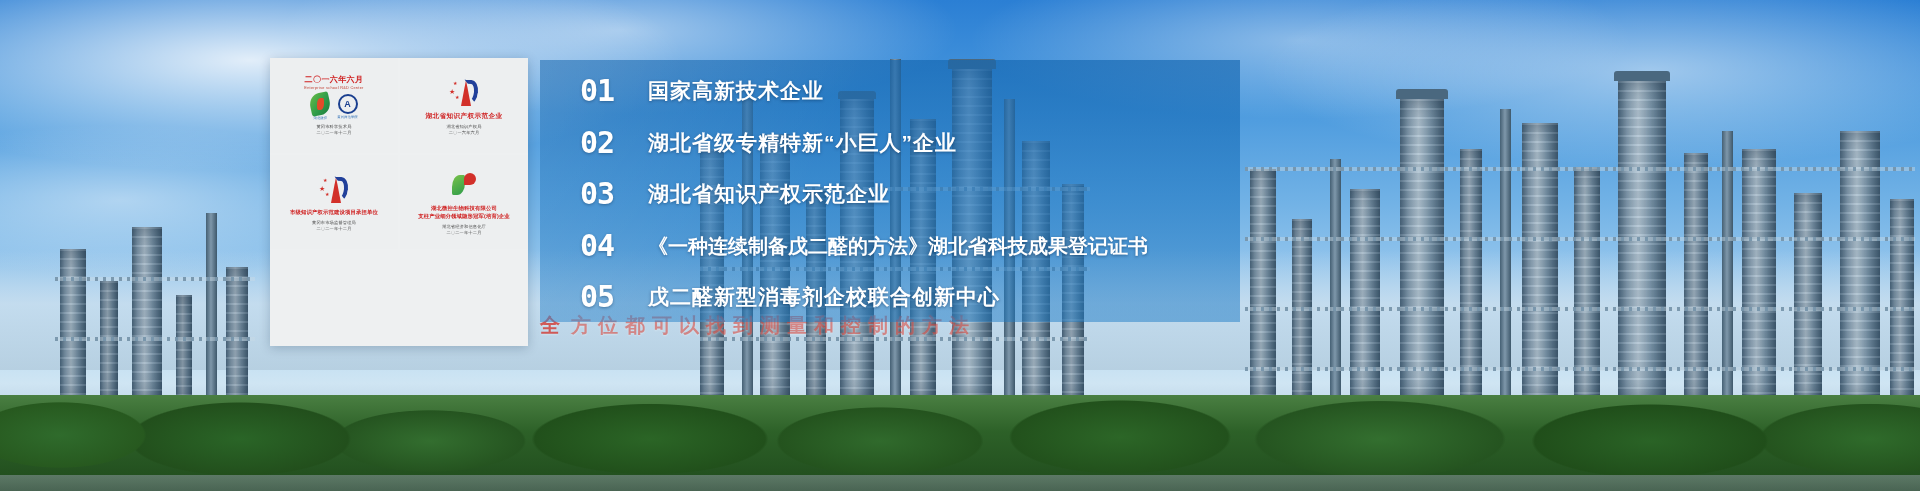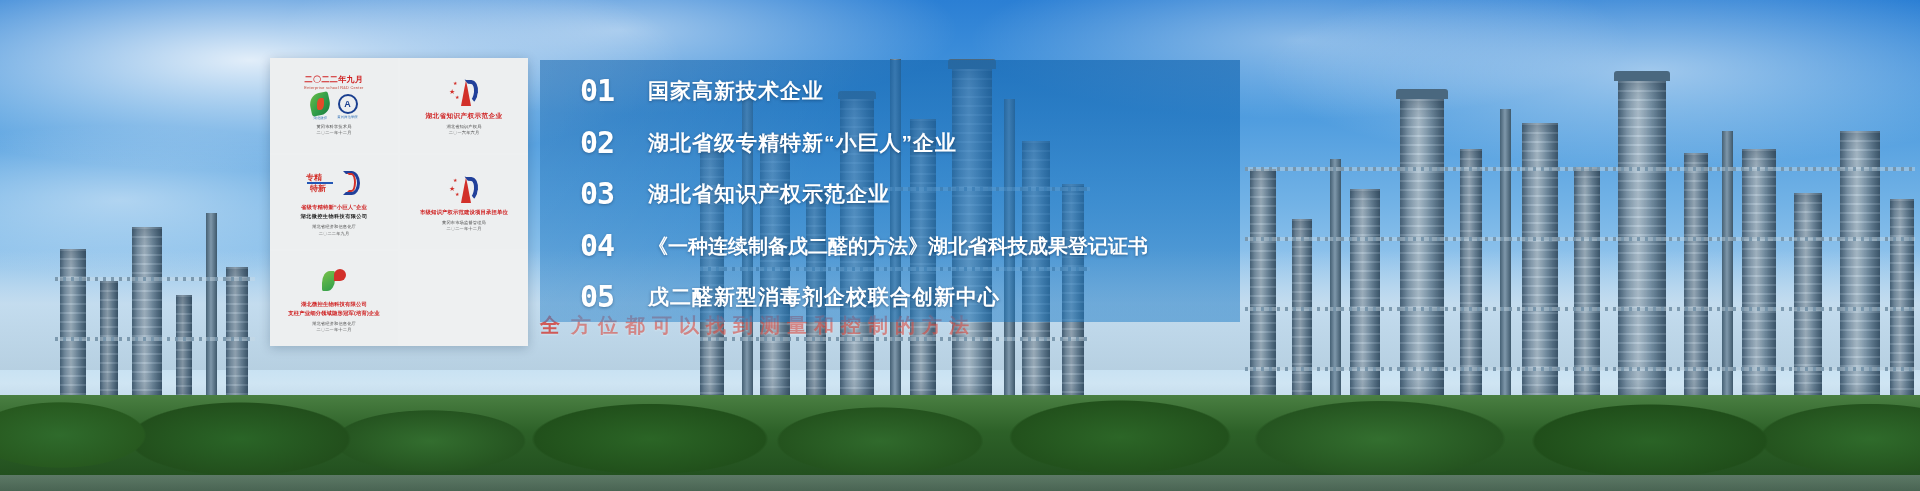--- a/index.html
+++ b/index.html
@@ -289,21 +289,21 @@
     <span class="lead">全</span><span>方位都可以找到测量和控制的方法</span>
   </div>
 
   <div class="green-strip"></div>
   <div class="road"></div>
 
   <div class="cert-panel">
 
 
     <div class="cert">
-      <div class="cert-title sm" style="margin-top:0;font-size:8px;">二〇二二年九月</div>
+      <div class="cert-title sm" style="margin-top:0;font-size:8px;">二〇一六年六月</div>
       <div class="cert-en">Enterprise school  R&amp;D Center</div>
       <div class="em-row" style="margin-top:3px;">
         <div style="display:flex;flex-direction:column;align-items:center;">
           <span class="leaf"></span>
           <span class="em-cap">湖北微控</span>
         </div>
         <div style="display:flex;flex-direction:column;align-items:center;">
           <span class="seal"></span>
           <span class="em-cap">黄冈师范学院</span>
         </div>
@@ -320,35 +320,20 @@
           <i class="star" style="left:6px;  top:17px;font-size:5px;">★</i>
           <span class="sail"></span>
             <span class="arc"></span>
         </span>
       </div>
       <div class="cert-title sm">湖北省知识产权示范企业</div>
       <div class="cert-sub" style="white-space:pre-line;">湖北省知识产权局
 二〇一六年六月</div>
     </div>
 
-    <div class="cert">
-      <div class="cert-emblem">
-        <span class="zjtx">
-          <span class="w1">专精</span>
-            <span class="bar"></span>
-            <span class="w2">特新</span>
-          <span class="ring"></span>
-            <span class="ring2"></span>
-        </span>
-      </div>
-      <div class="cert-title xs">省级专精特新“小巨人”企业</div>
-      <div class="cert-sub2">湖北微控生物科技有限公司</div>
-      <div class="cert-sub" style="white-space:pre-line;">湖北省经济和信息化厅
-二〇二二年九月</div>
-    </div>
 
     <div class="cert">
       <div class="cert-emblem">
         <span class="ipmark">
           <i class="star" style="left:0px;  top:10px;">★</i>
           <i class="star" style="left:4px;  top:3px; font-size:5px;">★</i>
           <i class="star" style="left:6px;  top:17px;font-size:5px;">★</i>
           <span class="sail"></span>
             <span class="arc"></span>
         </span>

